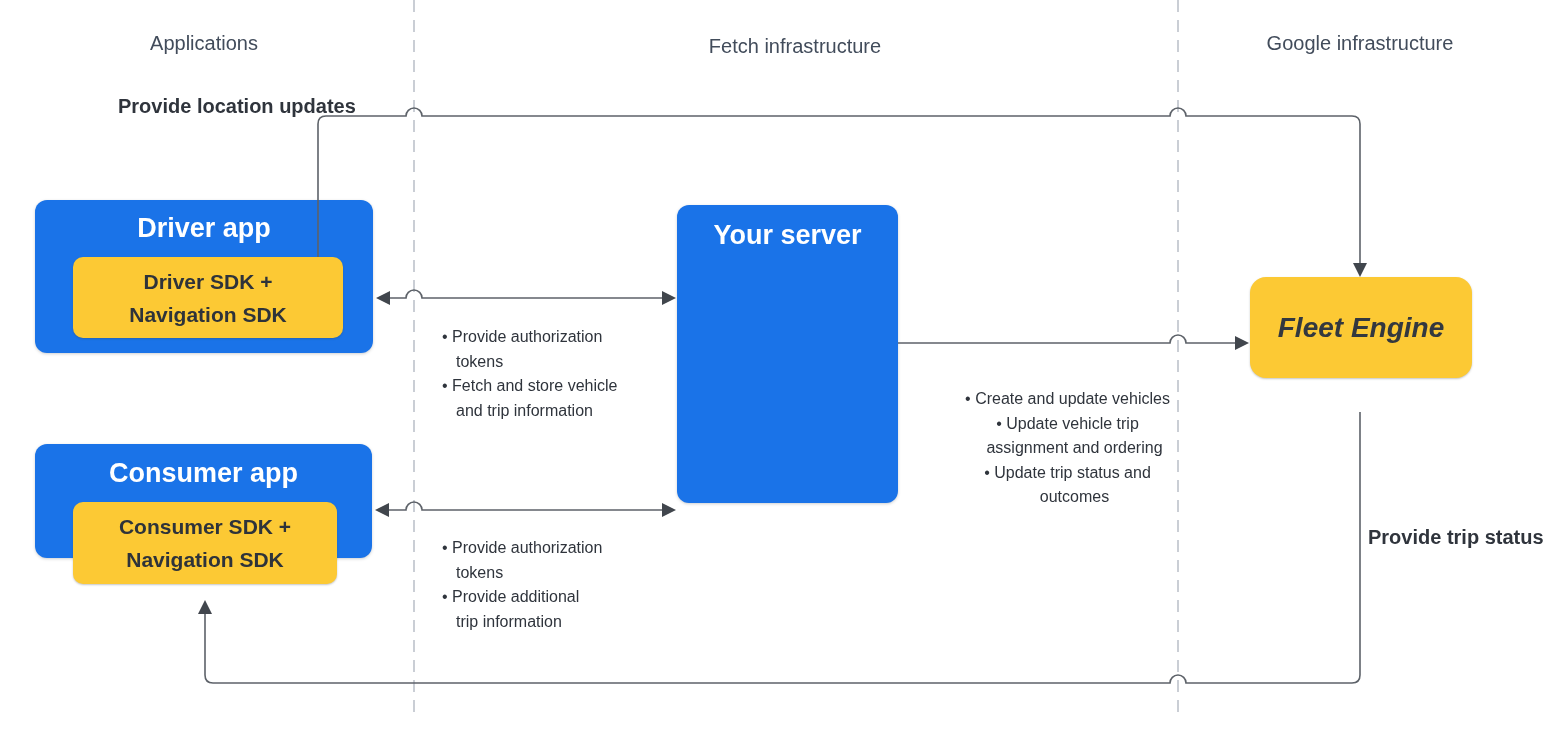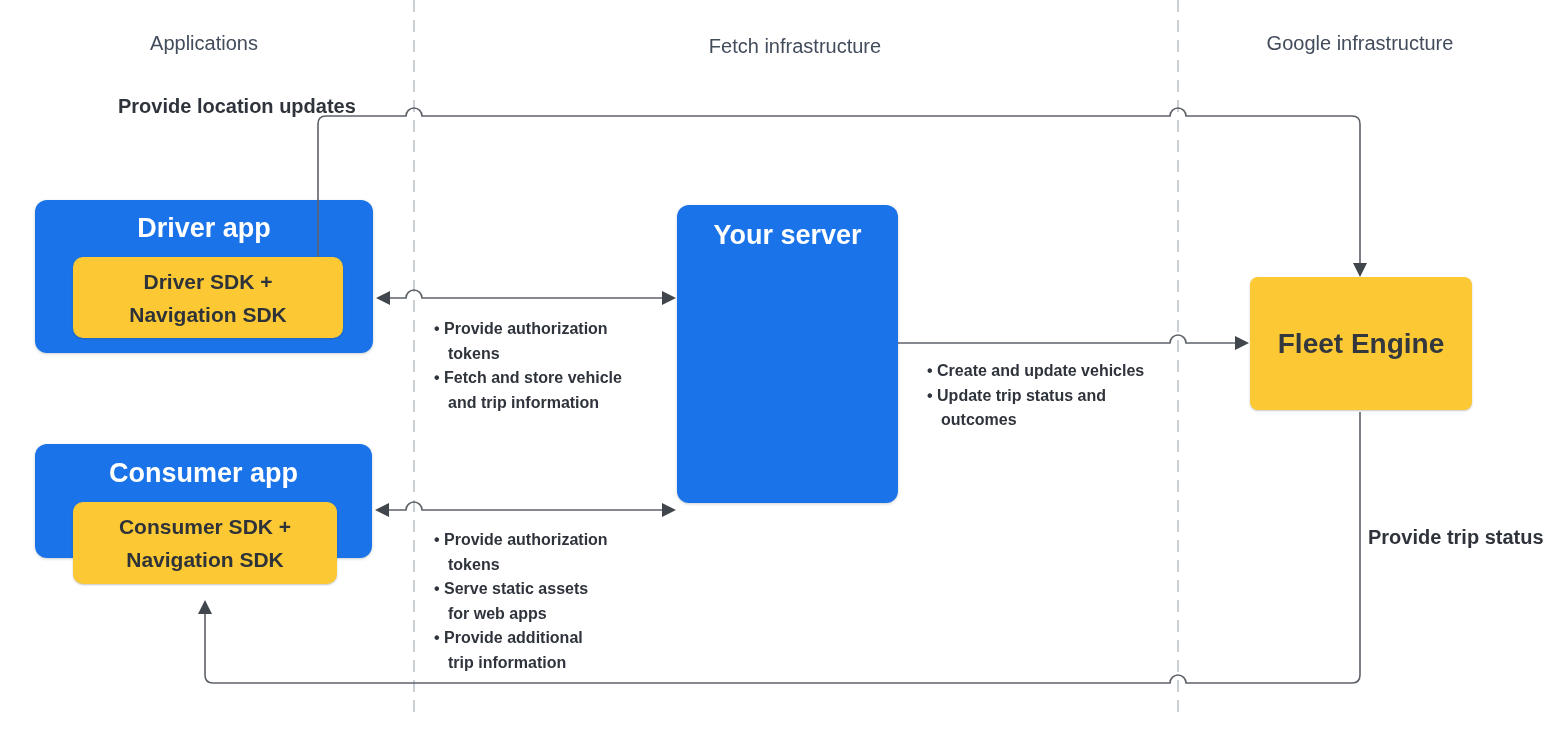--- a/index.html
+++ b/index.html
@@ -32,22 +32,22 @@
     box-shadow:0 1px 2px rgba(60,64,67,0.3);
   }
   .sdk-label{
     font-size:21px; font-weight:bold; color:#2e333a; text-align:center;
     line-height:33px; white-space:pre-line;
   }
   .fleet-title{
     font-size:28px; font-weight:bold; color:#33383f; white-space:nowrap;
   }
   ul.bullets{
-    position:absolute; margin:9px; padding:0; list-style:none;
-    font-size:16px; font-weight:bold; color:var(--dark_text); line-height:24.5px;
+    position:absolute; margin:17px; padding:0; list-style:none;
+    font-size:16px; font-weight:normal; color:var(--dark_text); line-height:24.5px;
   }
   ul.bullets li{
     white-space:pre-line; padding-left:14px; text-indent:-14px;
   }
   ul.bullets li::before{content:"\2022\00a0";}
   svg.wires{position:absolute; left:0; top:0; pointer-events:none;}
   .wire{fill:none; stroke:var(--line); stroke-width:1.6px;}
   .dash{stroke:var(--dashed); stroke-width:1.5px; stroke-dasharray:12 8;}
   .head{fill:#41464d; stroke:none;}
 </style>
@@ -76,40 +76,40 @@
     <div class="node-yellow" style="left:38px; top:58px; width:264px; height:82px;">
       <div class="sdk-label">Consumer SDK +
 Navigation SDK</div>
     </div>
   </div>
 
   <div class="node-blue" style="left:677px; top:177px; width:221px; height:298px;margin-top:28px;">
     <div class="node-title" style="height:60px;">Your server</div>
   </div>
 
-  <div class="node-yellow" style="left:1250px; top:277px; width:222px; height:133px; border-radius:8px;">
+  <div class="node-yellow" style="left:1250px; top:277px; width:222px; height:101px; border-radius:16px;font-style:italic;">
     <div class="fleet-title">Fleet Engine</div>
   </div>
 
   <ul class="bullets" style="left:425px; top:308px; width:240px;">
       <li>Provide authorization
 tokens</li>
       <li>Fetch and store vehicle
 and trip information</li>
     </ul>
   <ul class="bullets" style="left:425px; top:519px; width:240px;">
       <li>Provide authorization
 tokens</li>
-      <li>Serve static assets
-for web apps</li>
       <li>Provide additional
 trip information</li>
     </ul>
-  <ul class="bullets" style="left:918px; top:350px; width:265px;">
+  <ul class="bullets" style="left:918px; top:370px; width:265px;text-align:center;">
       <li>Create and update vehicles</li>
+      <li>Update vehicle trip
+assignment and ordering</li>
       <li>Update trip status and
 outcomes</li>
     </ul>
 
   <svg class="wires" width="1559" height="742" viewBox="0 0 1559 742">
     <line class="dash" x1="414" y1="0" x2="414" y2="716"></line>
     <line class="dash" x1="1178" y1="0" x2="1178" y2="716"></line>
 
     <path class="wire" d="M 318 257 L 318 124 Q 318 116 326 116 L 406 116 A 8 8 0 0 1 422 116 L 1170 116 A 8 8 0 0 1 1186 116 L 1352 116 Q 1360 116 1360 124 L 1360 265"></path>
     <polygon class="head" points="1360,277 1353,263 1367,263"></polygon>

